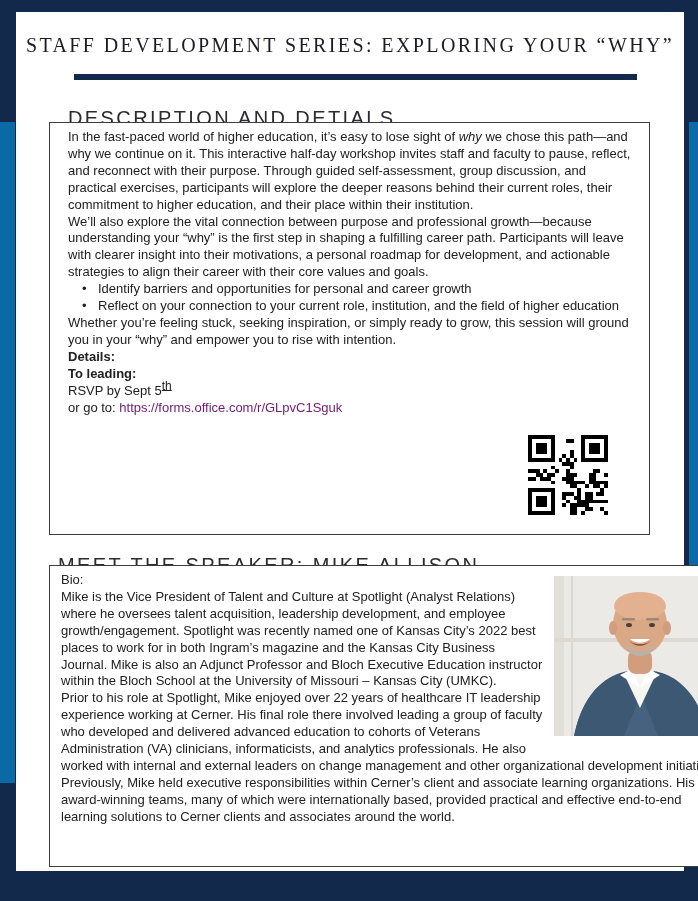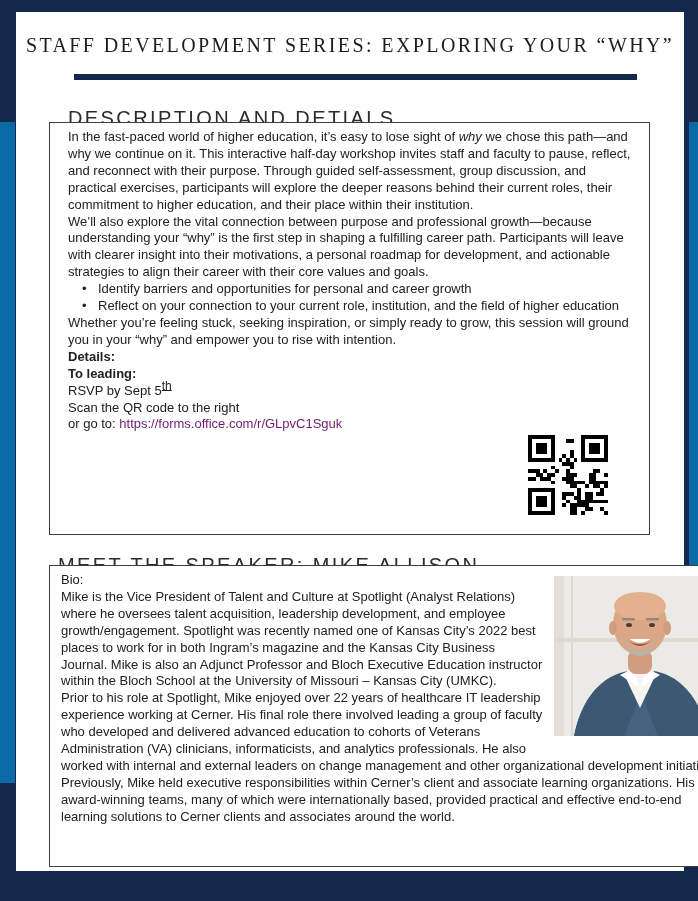--- a/index.html
+++ b/index.html
@@ -60,21 +60,20 @@
       <p><span>In the fast-paced world of higher education, it’s easy to lose sight of </span><span class="italic">why</span><span> we chose this path—and why we continue on it. This interactive half-day workshop invites staff and faculty to pause, reflect, and reconnect with their purpose. Through guided self-assessment, group discussion, and practical exercises, participants will explore the deeper reasons behind their current roles, their commitment to higher education, and their place within their institution.</span></p>
       <p>We’ll also explore the vital connection between purpose and professional growth—because understanding your “why” is the first step in shaping a fulfilling career path. Participants will leave with clearer insight into their motivations, a personal roadmap for development, and actionable strategies to align their career with their core values and goals.</p>
       <ul class="bullets">
         <li>Identify barriers and opportunities for personal and career growth</li>
         <li>Reflect on your connection to your current role, institution, and the field of higher education</li>
       </ul>
       <p>Whether you’re feeling stuck, seeking inspiration, or simply ready to grow, this session will ground you in your “why” and empower you to rise with intention.</p>
       <p class="bold">Details:</p>
       <p class="bold">To leading:</p>
       <p><span>RSVP by Sept 5</span><sup>th</sup></p>
-      <p>Scan the QR code to the right</p>
       <p><span>or go to: </span><span class="link">https://forms.office.com/r/GLpvC1Sguk</span></p>
 
       <div class="qr">
         <svg id="qr-svg" viewBox="0 0 29 29" shape-rendering="crispEdges">
             <rect x="0" y="0" width="29" height="29" fill="#fff"></rect>
             <rect x="4" y="4" width="1" height="1" fill="#000"></rect>
             <rect x="5" y="4" width="1" height="1" fill="#000"></rect>
             <rect x="6" y="4" width="1" height="1" fill="#000"></rect>
             <rect x="7" y="4" width="1" height="1" fill="#000"></rect>
             <rect x="8" y="4" width="1" height="1" fill="#000"></rect>

